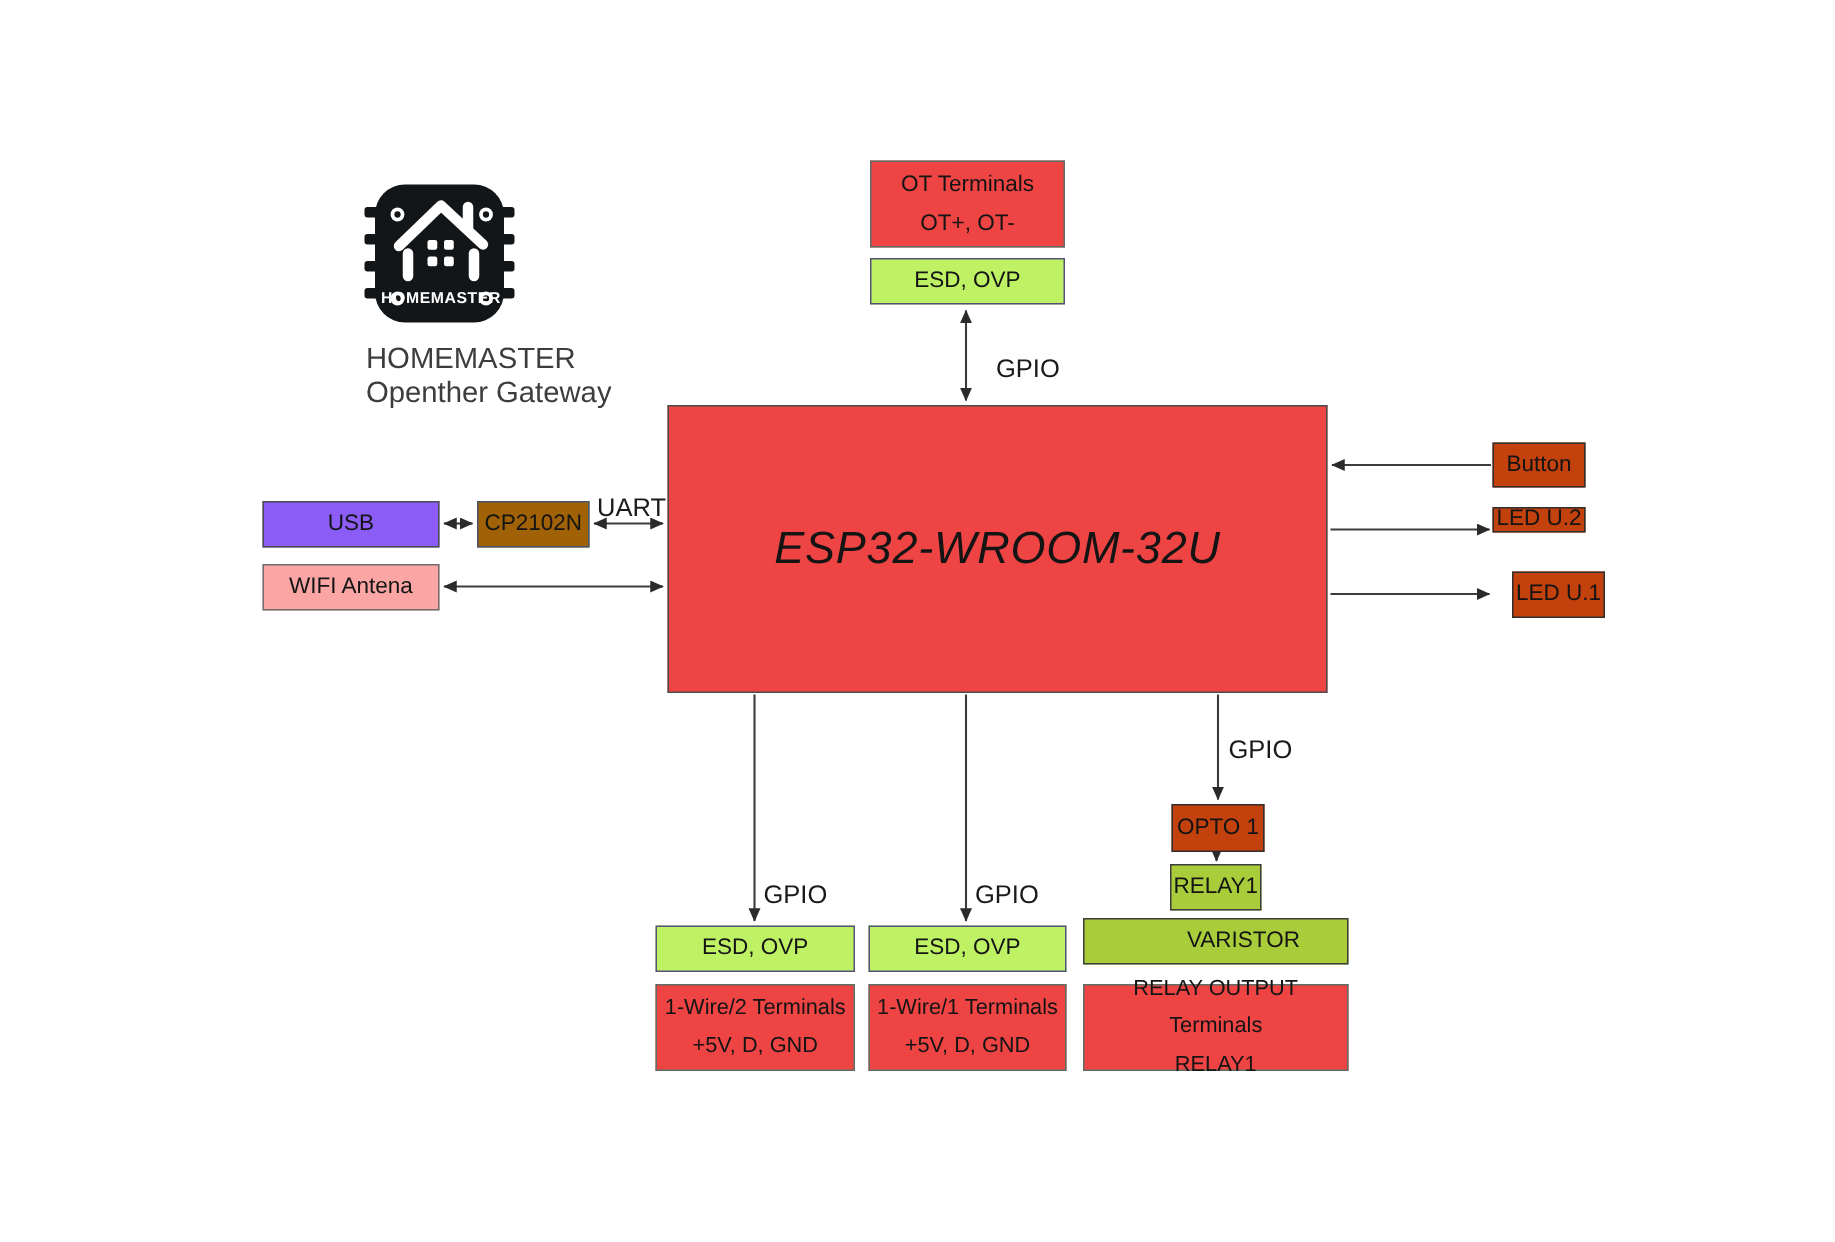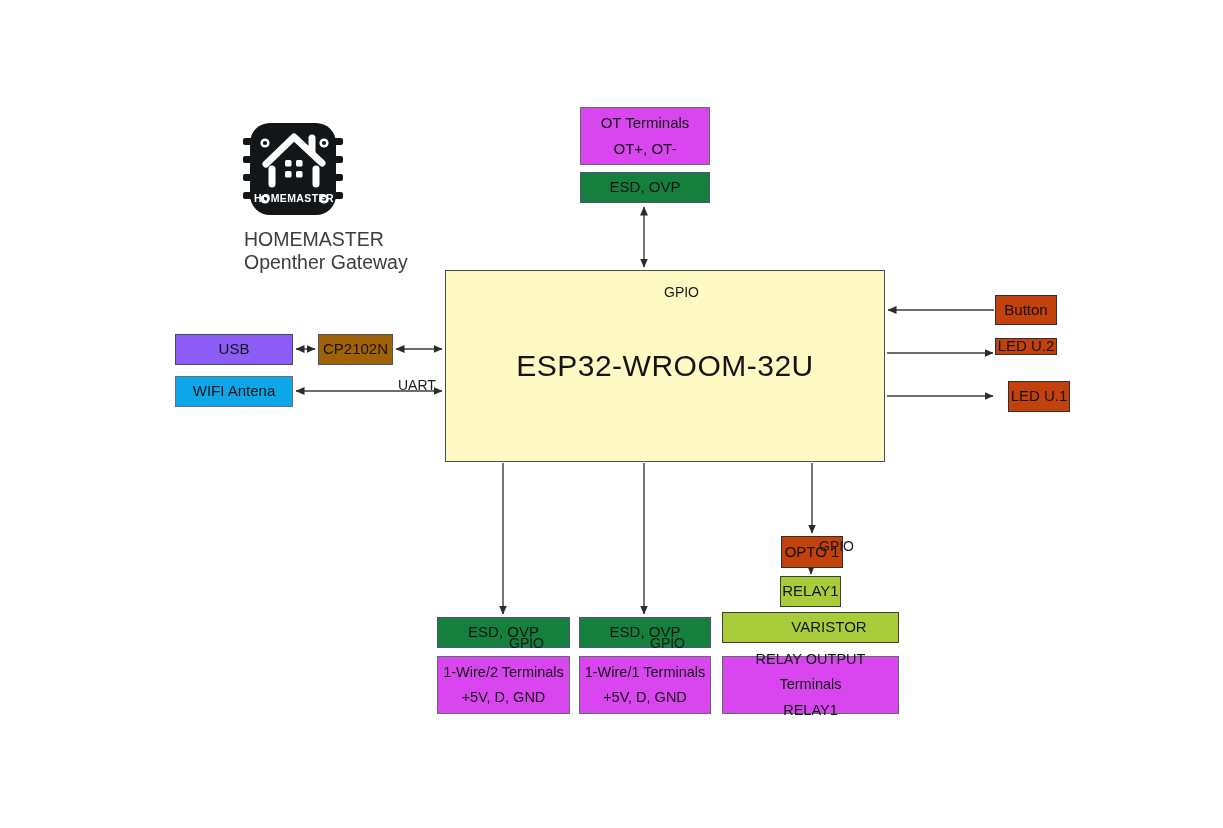--- a/index.html
+++ b/index.html
@@ -13,32 +13,32 @@
   .box{
     position:absolute;
     box-sizing:border-box;
     display:flex;flex-direction:column;
     align-items:center;justify-content:center;
     border:1.6px solid #4d4d4d;
     font-size:15px;color:#141414;
     text-align:center;line-height:1.75;
     z-index:2;
   }
-  .green  {background:#d946ef;border-color:#5f6f65;}
-  .purple {background:#15803d;border-color:#55527a;}
-  .yellow {background:#fef9c3;border-color:#4d4d4d;}
+  .green  {background:#ef4444;border-color:#5f6f65;}
+  .purple {background:#bef264;border-color:#55527a;}
+  .yellow {background:#ef4444;border-color:#4d4d4d;font-style:italic;}
   .gray   {background:#8b5cf6;border-color:#4d4d4d;}
   .blue   {background:#a16207;border-color:#44576a;}
-  .pink   {background:#0ea5e9;border-color:#6f6f6f;}
+  .pink   {background:#fca5a5;border-color:#6f6f6f;}
   .magenta{background:#c2410c;border-color:#2f2f2f;}
   .lime   {background:#A9CC3B;border-color:#3d3d3d;}
   .esp32-label{font-size:30px;letter-spacing:0.5px;line-height:1;}
   .lbl{
     position:absolute;z-index:3;
-    font-size:14px;color:#1a1a1a;white-space:nowrap;margin-top:48px;
+    font-size:17px;color:#1a1a1a;white-space:nowrap;
   }
   .brand-title{
     position:absolute;left:244px;top:228px;z-index:2;
     font-size:19.5px;color:#3d3d3d;line-height:23px;white-space:nowrap;
   }
   #wires{position:absolute;left:0;top:0;z-index:1;}
   #logo{position:absolute;left:240px;top:112px;z-index:2;}
 </style>
 </head>
 <body>

